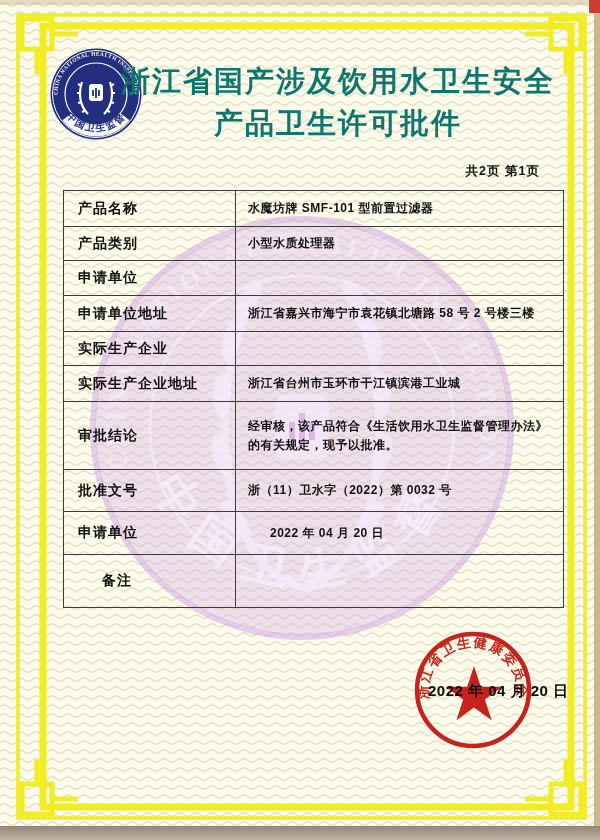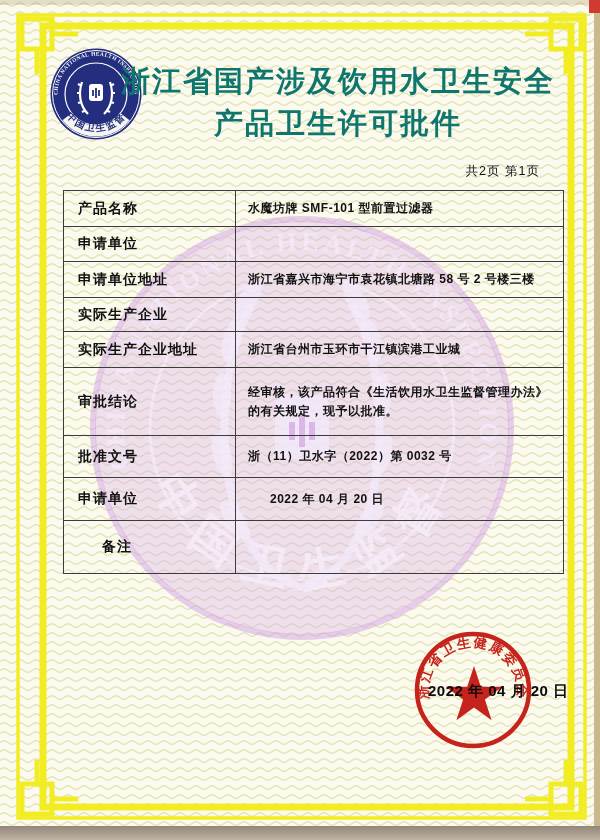--- a/index.html
+++ b/index.html
@@ -20,21 +20,21 @@
   .stamp-date{z-index:6;}
   .edge{z-index:7;}
 
   .title-block{
     left:118px;top:60px;width:440px;text-align:center;
     font-size:29px;font-weight:bold;letter-spacing:2px;line-height:42px;
     color:#0f766e;
   }
   .page-indicator{
     left:430px;top:163px;width:110px;text-align:right;
-    font-size:12.5px;font-weight:normal;letter-spacing:1px;
+    font-size:12.5px;font-weight:bold;letter-spacing:1px;
   }
   .license-table{
     left:63px;top:190px;width:499px;
     border:1.6px solid #3c3c3c;
     background:transparent;
   }
   .row{display:flex;border-bottom:1.6px solid #3c3c3c;}
   .row:last-child{border-bottom:none;}
   .cell{display:flex;align-items:center;box-sizing:border-box;}
   .cell.label{
@@ -167,20 +167,24 @@
     <div>产品卫生许可批件</div>
   </div>
 
   <div class="abs content page-indicator">共2页 第1页</div>
 
   <div class="abs content license-table">
     <div class="row h35">
       <div class="cell label">产品名称</div>
       <div class="cell value">水魔坊牌 SMF-101 型前置过滤器</div>
     </div>
+    <div class="row h33">
+      <div class="cell label">产品类别</div>
+      <div class="cell value">小型水质处理器</div>
+    </div>
     <div class="row h34">
       <div class="cell label">申请单位</div>
     </div>
     <div class="row h35">
       <div class="cell label">申请单位地址</div>
       <div class="cell value">浙江省嘉兴市海宁市袁花镇北塘路 58 号 2 号楼三楼</div>
     </div>
     <div class="row h33">
       <div class="cell label">实际生产企业</div>
     </div>

